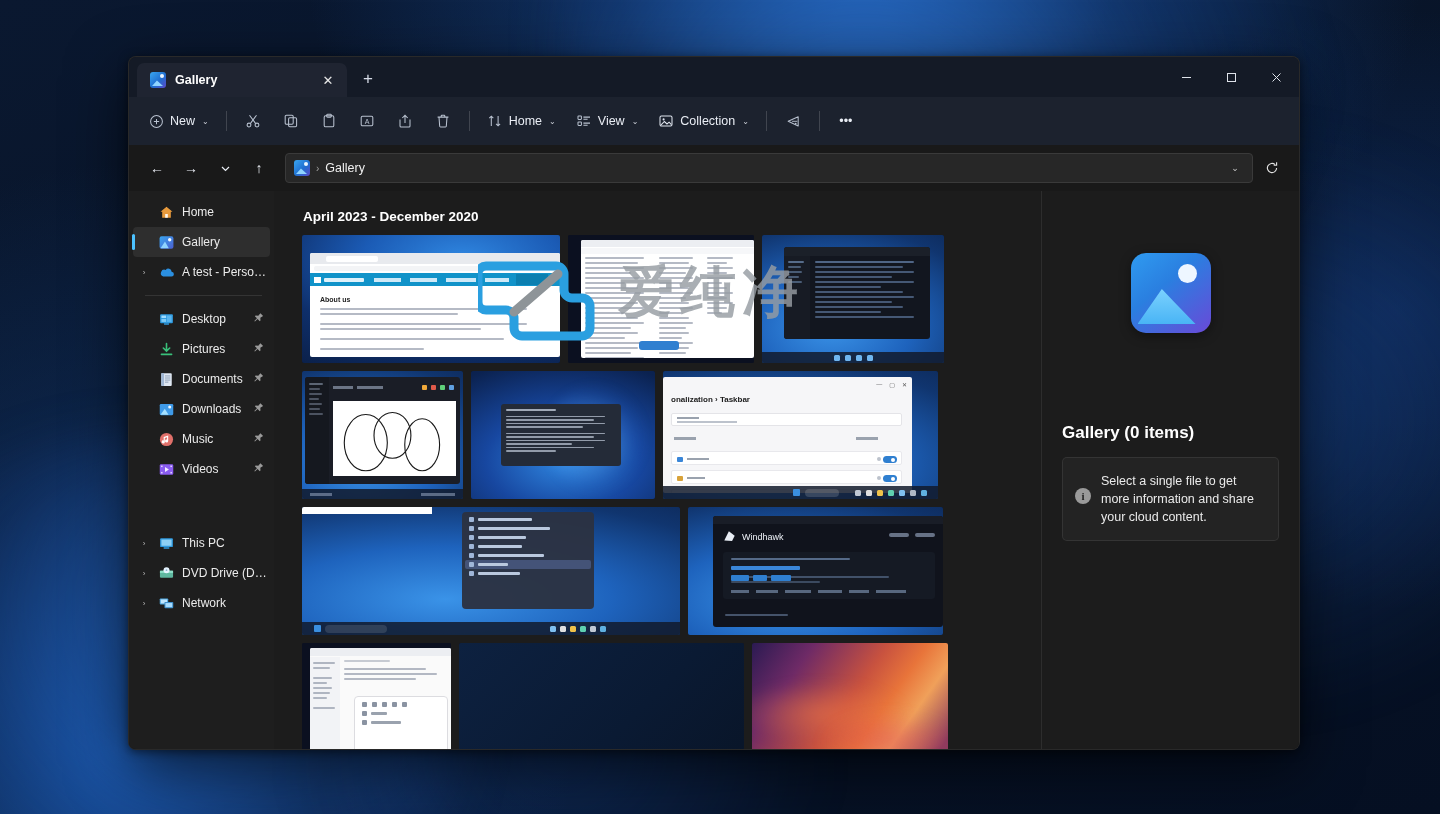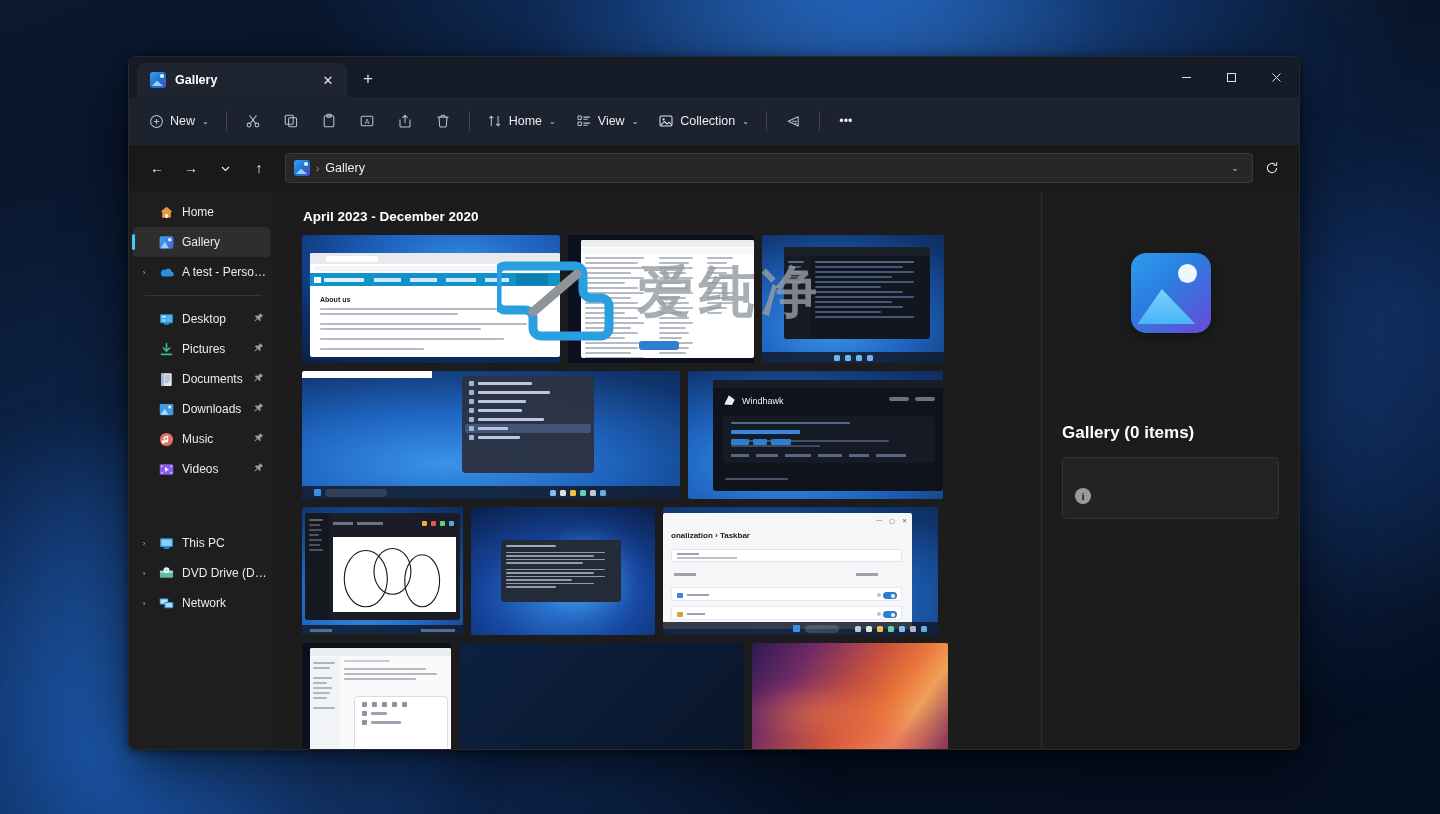--- a/index.html
+++ b/index.html
@@ -191,21 +191,21 @@
   .det-text { color: #eaeaea; font-size: 12.5px; line-height: 1.45; }
 
   
   .statusbar { height: 26px; flex: 0 0 26px; background: #1e1e1e;
     border-top: 1px solid rgba(255,255,255,0.07);
     display: flex; align-items: center; padding: 0 12px; gap: 10px; }
   .sb-text { color: #d2d2d2; font-size: 11.5px; }
   .sb-sep { color: #6a6a6a; font-size: 11px; }
 
   
-  #watermark { position: absolute; left: 497px; top: 255px; width: 370px; height: 125px;
+  #watermark { position: absolute; left: 478px; top: 255px; width: 370px; height: 125px;
     pointer-events: none; z-index: 30; }
   .wm-logo { position: absolute; left: 0; top: 5px; width: 122px; height: 82px; }
   .wm-cn { position: absolute; left: 140px; top: 0px; font-size: 56px; font-weight: 700;
     color: rgba(150,156,162,0.82); letter-spacing: 6px;
     font-family: "DejaVu Sans", sans-serif; }
   .wm-en { position: absolute; left: 143px; top: 68px; font-size: 33px; font-weight: 700;
     color: #2a9fe0; letter-spacing: 0px; font-family: "DejaVu Sans", sans-serif; }
 </style>
 </head>
 <body>
@@ -709,20 +709,134 @@
                 <div class="ln w80" style="background:rgba(140,180,235,0.42)"></div>
                 <div class="ln w60" style="background:rgba(140,180,235,0.42)"></div>
                 <div class="ln w90" style="background:rgba(140,180,235,0.42)"></div>
               </div>
             </div>
             <div class="taskbar">
               <span class="tb-dot"></span>
                 <span class="tb-dot"></span>
                 <span class="tb-dot"></span>
                 <span class="tb-dot"></span>
+            </div>
+          </div>
+        </div>
+
+        <div class="thumb-row">
+          <div class="thumb" style="width:161px">
+            <div class="sc sc-w11b"></div>
+            <div class="win-dark" style="left:3px; top:6px; right:3px; bottom:15px; background:#1a1d26;">
+              <div style="position:absolute;left:0;top:0;bottom:0;width:24px;background:#15181f;"></div>
+              <div class="lines" style="left:4px;top:6px;width:16px;">
+                <div class="ln w90" style="background:rgba(180,195,220,0.45)"></div>
+                <div class="ln w70" style="background:rgba(180,195,220,0.35)"></div>
+                <div class="ln w80" style="background:rgba(180,195,220,0.35)"></div>
+                <div class="ln w60" style="background:rgba(180,195,220,0.35)"></div>
+                <div class="ln w80" style="background:rgba(180,195,220,0.35)"></div>
+                <div class="ln w70" style="background:rgba(180,195,220,0.35)"></div>
+                <div class="ln w90" style="background:rgba(180,195,220,0.35)"></div>
+              </div>
+              <div style="position:absolute;left:28px;top:6px;right:6px;height:9px;display:flex;gap:4px;align-items:center;">
+                <span style="width:20px;height:3px;background:rgba(190,205,230,0.5)"></span>
+                <span style="width:26px;height:3px;background:rgba(190,205,230,0.5)"></span>
+                <span style="flex:1"></span>
+                <span style="width:5px;height:5px;background:#f0a93a;border-radius:1px;"></span>
+                <span style="width:5px;height:5px;background:#e05a4a;border-radius:1px;"></span>
+                <span style="width:5px;height:5px;background:#5fd07a;border-radius:1px;"></span>
+                <span style="width:5px;height:5px;background:#5fa0e0;border-radius:1px;"></span>
+              </div>
+              <div style="position:absolute;left:28px;top:24px;right:4px;bottom:8px;background:#ffffff;">
+                <svg width="100%" height="100%" viewBox="0 0 120 72" preserveAspectRatio="none">
+                  <ellipse cx="32" cy="40" rx="21" ry="27" fill="none" stroke="#1a1a1a" stroke-width="1.1"></ellipse>
+                  <ellipse cx="58" cy="33" rx="18" ry="22" fill="none" stroke="#1a1a1a" stroke-width="1.1"></ellipse>
+                  <ellipse cx="87" cy="42" rx="17" ry="25" fill="none" stroke="#1a1a1a" stroke-width="1.1"></ellipse>
+                </svg>
+              </div>
+            </div>
+            <div class="taskbar" style="height:10px;justify-content:space-between;padding:0 8px;">
+              <span style="width:22px;height:3px;background:rgba(200,215,240,0.4)"></span>
+              <span style="width:34px;height:3px;background:rgba(200,215,240,0.4)"></span>
+            </div>
+          </div>
+
+          <div class="thumb" style="width:184px">
+            <div class="sc" style="background:radial-gradient(ellipse 140% 130% at 50% 70%, #2f86e0 0%, #1747a0 30%, #0b2250 62%, #071430 100%);"></div>
+            <div style="position:absolute;left:40%;top:10%;width:55%;height:85%;background:radial-gradient(ellipse at 40% 50%, rgba(110,190,255,0.5), rgba(40,110,210,0.1) 60%, rgba(0,0,0,0) 78%);border-radius:50%;filter:blur(4px);"></div>
+            <div class="win-dark" style="left:30px; top:33px; width:120px; height:62px; background:#242b38;">
+              <div class="lines" style="left:5px;top:5px;right:5px;">
+                <div class="ln w45" style="background:rgba(215,225,240,0.7);height:1.5px;margin-bottom:2px"></div>
+                <div style="height:3px"></div>
+                <div class="ln w90" style="background:rgba(215,225,240,0.62);height:1.5px;margin-bottom:2px"></div>
+                <div class="ln w80" style="background:rgba(215,225,240,0.62);height:1.5px;margin-bottom:2px"></div>
+                <div class="ln w90" style="background:rgba(215,225,240,0.62);height:1.5px;margin-bottom:2px"></div>
+                <div class="ln w70" style="background:rgba(215,225,240,0.62);height:1.5px;margin-bottom:2px"></div>
+                <div style="height:3px"></div>
+                <div class="ln w90" style="background:rgba(215,225,240,0.62);height:1.5px;margin-bottom:2px"></div>
+                <div class="ln w80" style="background:rgba(215,225,240,0.62);height:1.5px;margin-bottom:2px"></div>
+                <div class="ln w90" style="background:rgba(215,225,240,0.62);height:1.5px;margin-bottom:2px"></div>
+                <div class="ln w60" style="background:rgba(215,225,240,0.62);height:1.5px;margin-bottom:2px"></div>
+                <div class="ln w80" style="background:rgba(215,225,240,0.62);height:1.5px;margin-bottom:2px"></div>
+                <div class="ln w45" style="background:rgba(215,225,240,0.62);height:1.5px;margin-bottom:2px"></div>
+              </div>
+            </div>
+          </div>
+
+          <div class="thumb" style="width:275px">
+            <div class="sc sc-w11b"></div>
+            <div class="win-panel" style="left:0; top:6px; right:26px; bottom:6px; background:#f6f6f8;">
+              <div style="position:absolute;right:5px;top:4px;display:flex;gap:7px;color:#555;font-size:6px;">
+                <span>—</span>
+                  <span>▢</span>
+                  <span>✕</span>
+              </div>
+              <div style="position:absolute;left:8px;top:18px;font-size:8px;font-weight:700;color:#1a1a1a;font-family:'Liberation Sans',sans-serif;">onalization › Taskbar</div>
+              <div style="position:absolute;left:8px;right:10px;top:36px;height:13px;background:#ffffff;border-radius:2px;border:1px solid #e4e4e8;">
+                <div style="position:absolute;left:5px;top:2.5px;width:22px;height:2.5px;background:#9aa2ae;"></div>
+                <div style="position:absolute;left:5px;top:7px;width:60px;height:2px;background:#bcc2cc;"></div>
+              </div>
+              <div style="position:absolute;left:8px;right:10px;top:56px;height:12px;">
+                <span style="position:absolute;left:3px;top:4px;width:22px;height:2.5px;background:#9aa2ae;"></span>
+                <span style="position:absolute;right:24px;top:4px;width:22px;height:2.5px;background:#9aa2ae;"></span>
+              </div>
+              <div style="position:absolute;left:8px;right:10px;top:74px;height:14px;background:#fff;border-radius:2px;border:1px solid #e8e8ec;">
+                <span style="position:absolute;left:5px;top:4.5px;width:6px;height:5px;background:#3a86d8;border-radius:1px;"></span>
+                <span style="position:absolute;left:15px;top:5.5px;width:22px;height:2.5px;background:#9aa2ae;"></span>
+                <span style="position:absolute;right:20px;top:5px;width:4px;height:4px;border-radius:50%;background:#bcc2cc;"></span>
+                <span style="position:absolute;right:4px;top:4px;width:14px;height:7px;border-radius:4px;background:#2f7fd0;"></span>
+                <span style="position:absolute;right:6px;top:5.5px;width:4px;height:4px;border-radius:50%;background:#fff;"></span>
+              </div>
+              <div style="position:absolute;left:8px;right:10px;top:93px;height:14px;background:#fff;border-radius:2px;border:1px solid #e8e8ec;">
+                <span style="position:absolute;left:5px;top:4.5px;width:6px;height:5px;background:#d8a23a;border-radius:1px;"></span>
+                <span style="position:absolute;left:15px;top:5.5px;width:18px;height:2.5px;background:#9aa2ae;"></span>
+                <span style="position:absolute;right:20px;top:5px;width:4px;height:4px;border-radius:50%;background:#bcc2cc;"></span>
+                <span style="position:absolute;right:4px;top:4px;width:14px;height:7px;border-radius:4px;background:#2f7fd0;"></span>
+                <span style="position:absolute;right:6px;top:5.5px;width:4px;height:4px;border-radius:50%;background:#fff;"></span>
+              </div>
+              <div style="position:absolute;left:8px;right:10px;top:112px;height:14px;background:#fff;border-radius:2px;border:1px solid #e8e8ec;">
+                
+                
+                
+                
+                
+              </div>
+            </div>
+            <div class="taskbar" style="height:13px; justify-content:flex-start; padding-left:130px; gap:5px;">
+              <span style="width:7px;height:7px;background:#3a8fe0;border-radius:1px;"></span>
+              <span style="width:34px;height:8px;background:rgba(255,255,255,0.15);border-radius:4px;"></span>
+              <span style="flex:1"></span>
+              <span class="tb-dot" style="background:#c0c8d4"></span>
+              <span class="tb-dot" style="background:#e0e0e0"></span>
+              <span class="tb-dot" style="background:#f0c24a"></span>
+              <span class="tb-dot" style="background:#5fd0b0"></span>
+              <span class="tb-dot" style="background:#7fc0f0"></span>
+              <span class="tb-dot" style="background:#b0b8c4"></span>
+              <span class="tb-dot" style="background:#5fb0e0"></span>
+              <span style="width:6px"></span>
             </div>
           </div>
         </div>
 
         <div class="thumb-row">
           <div class="thumb" style="width:378px">
             <div class="sc sc-w11b"></div>
             <div style="position:absolute;left:0;top:0;width:130px;height:7px;background:#fff;"></div>
             <div class="ctx-menu" style="left:160px; top:5px; width:132px; height:97px;">
               <div class="ctx-row">
@@ -804,134 +918,20 @@
                 </div>
               </div>
               <div class="lines" style="left:12px;bottom:8px;width:70px;">
                 <div class="ln w90" style="background:rgba(150,180,225,0.4)"></div>
               </div>
             </div>
           </div>
         </div>
 
         <div class="thumb-row">
-          <div class="thumb" style="width:161px">
-            <div class="sc sc-w11b"></div>
-            <div class="win-dark" style="left:3px; top:6px; right:3px; bottom:15px; background:#1a1d26;">
-              <div style="position:absolute;left:0;top:0;bottom:0;width:24px;background:#15181f;"></div>
-              <div class="lines" style="left:4px;top:6px;width:16px;">
-                <div class="ln w90" style="background:rgba(180,195,220,0.45)"></div>
-                <div class="ln w70" style="background:rgba(180,195,220,0.35)"></div>
-                <div class="ln w80" style="background:rgba(180,195,220,0.35)"></div>
-                <div class="ln w60" style="background:rgba(180,195,220,0.35)"></div>
-                <div class="ln w80" style="background:rgba(180,195,220,0.35)"></div>
-                <div class="ln w70" style="background:rgba(180,195,220,0.35)"></div>
-                <div class="ln w90" style="background:rgba(180,195,220,0.35)"></div>
-              </div>
-              <div style="position:absolute;left:28px;top:6px;right:6px;height:9px;display:flex;gap:4px;align-items:center;">
-                <span style="width:20px;height:3px;background:rgba(190,205,230,0.5)"></span>
-                <span style="width:26px;height:3px;background:rgba(190,205,230,0.5)"></span>
-                <span style="flex:1"></span>
-                <span style="width:5px;height:5px;background:#f0a93a;border-radius:1px;"></span>
-                <span style="width:5px;height:5px;background:#e05a4a;border-radius:1px;"></span>
-                <span style="width:5px;height:5px;background:#5fd07a;border-radius:1px;"></span>
-                <span style="width:5px;height:5px;background:#5fa0e0;border-radius:1px;"></span>
-              </div>
-              <div style="position:absolute;left:28px;top:24px;right:4px;bottom:8px;background:#ffffff;">
-                <svg width="100%" height="100%" viewBox="0 0 120 72" preserveAspectRatio="none">
-                  <ellipse cx="32" cy="40" rx="21" ry="27" fill="none" stroke="#1a1a1a" stroke-width="1.1"></ellipse>
-                  <ellipse cx="58" cy="33" rx="18" ry="22" fill="none" stroke="#1a1a1a" stroke-width="1.1"></ellipse>
-                  <ellipse cx="87" cy="42" rx="17" ry="25" fill="none" stroke="#1a1a1a" stroke-width="1.1"></ellipse>
-                </svg>
-              </div>
-            </div>
-            <div class="taskbar" style="height:10px;justify-content:space-between;padding:0 8px;">
-              <span style="width:22px;height:3px;background:rgba(200,215,240,0.4)"></span>
-              <span style="width:34px;height:3px;background:rgba(200,215,240,0.4)"></span>
-            </div>
-          </div>
-
-          <div class="thumb" style="width:184px">
-            <div class="sc" style="background:radial-gradient(ellipse 140% 130% at 50% 70%, #2f86e0 0%, #1747a0 30%, #0b2250 62%, #071430 100%);"></div>
-            <div style="position:absolute;left:40%;top:10%;width:55%;height:85%;background:radial-gradient(ellipse at 40% 50%, rgba(110,190,255,0.5), rgba(40,110,210,0.1) 60%, rgba(0,0,0,0) 78%);border-radius:50%;filter:blur(4px);"></div>
-            <div class="win-dark" style="left:30px; top:33px; width:120px; height:62px; background:#242b38;">
-              <div class="lines" style="left:5px;top:5px;right:5px;">
-                <div class="ln w45" style="background:rgba(215,225,240,0.7);height:1.5px;margin-bottom:2px"></div>
-                <div style="height:3px"></div>
-                <div class="ln w90" style="background:rgba(215,225,240,0.62);height:1.5px;margin-bottom:2px"></div>
-                <div class="ln w80" style="background:rgba(215,225,240,0.62);height:1.5px;margin-bottom:2px"></div>
-                <div class="ln w90" style="background:rgba(215,225,240,0.62);height:1.5px;margin-bottom:2px"></div>
-                <div class="ln w70" style="background:rgba(215,225,240,0.62);height:1.5px;margin-bottom:2px"></div>
-                <div style="height:3px"></div>
-                <div class="ln w90" style="background:rgba(215,225,240,0.62);height:1.5px;margin-bottom:2px"></div>
-                <div class="ln w80" style="background:rgba(215,225,240,0.62);height:1.5px;margin-bottom:2px"></div>
-                <div class="ln w90" style="background:rgba(215,225,240,0.62);height:1.5px;margin-bottom:2px"></div>
-                <div class="ln w60" style="background:rgba(215,225,240,0.62);height:1.5px;margin-bottom:2px"></div>
-                <div class="ln w80" style="background:rgba(215,225,240,0.62);height:1.5px;margin-bottom:2px"></div>
-                <div class="ln w45" style="background:rgba(215,225,240,0.62);height:1.5px;margin-bottom:2px"></div>
-              </div>
-            </div>
-          </div>
-
-          <div class="thumb" style="width:275px">
-            <div class="sc sc-w11b"></div>
-            <div class="win-panel" style="left:0; top:6px; right:26px; bottom:6px; background:#f6f6f8;">
-              <div style="position:absolute;right:5px;top:4px;display:flex;gap:7px;color:#555;font-size:6px;">
-                <span>—</span>
-                  <span>▢</span>
-                  <span>✕</span>
-              </div>
-              <div style="position:absolute;left:8px;top:18px;font-size:8px;font-weight:700;color:#1a1a1a;font-family:'Liberation Sans',sans-serif;">onalization › Taskbar</div>
-              <div style="position:absolute;left:8px;right:10px;top:36px;height:13px;background:#ffffff;border-radius:2px;border:1px solid #e4e4e8;">
-                <div style="position:absolute;left:5px;top:2.5px;width:22px;height:2.5px;background:#9aa2ae;"></div>
-                <div style="position:absolute;left:5px;top:7px;width:60px;height:2px;background:#bcc2cc;"></div>
-              </div>
-              <div style="position:absolute;left:8px;right:10px;top:56px;height:12px;">
-                <span style="position:absolute;left:3px;top:4px;width:22px;height:2.5px;background:#9aa2ae;"></span>
-                <span style="position:absolute;right:24px;top:4px;width:22px;height:2.5px;background:#9aa2ae;"></span>
-              </div>
-              <div style="position:absolute;left:8px;right:10px;top:74px;height:14px;background:#fff;border-radius:2px;border:1px solid #e8e8ec;">
-                <span style="position:absolute;left:5px;top:4.5px;width:6px;height:5px;background:#3a86d8;border-radius:1px;"></span>
-                <span style="position:absolute;left:15px;top:5.5px;width:22px;height:2.5px;background:#9aa2ae;"></span>
-                <span style="position:absolute;right:20px;top:5px;width:4px;height:4px;border-radius:50%;background:#bcc2cc;"></span>
-                <span style="position:absolute;right:4px;top:4px;width:14px;height:7px;border-radius:4px;background:#2f7fd0;"></span>
-                <span style="position:absolute;right:6px;top:5.5px;width:4px;height:4px;border-radius:50%;background:#fff;"></span>
-              </div>
-              <div style="position:absolute;left:8px;right:10px;top:93px;height:14px;background:#fff;border-radius:2px;border:1px solid #e8e8ec;">
-                <span style="position:absolute;left:5px;top:4.5px;width:6px;height:5px;background:#d8a23a;border-radius:1px;"></span>
-                <span style="position:absolute;left:15px;top:5.5px;width:18px;height:2.5px;background:#9aa2ae;"></span>
-                <span style="position:absolute;right:20px;top:5px;width:4px;height:4px;border-radius:50%;background:#bcc2cc;"></span>
-                <span style="position:absolute;right:4px;top:4px;width:14px;height:7px;border-radius:4px;background:#2f7fd0;"></span>
-                <span style="position:absolute;right:6px;top:5.5px;width:4px;height:4px;border-radius:50%;background:#fff;"></span>
-              </div>
-              <div style="position:absolute;left:8px;right:10px;top:112px;height:14px;background:#fff;border-radius:2px;border:1px solid #e8e8ec;">
-                
-                
-                
-                
-                
-              </div>
-            </div>
-            <div class="taskbar" style="height:13px; justify-content:flex-start; padding-left:130px; gap:5px;">
-              <span style="width:7px;height:7px;background:#3a8fe0;border-radius:1px;"></span>
-              <span style="width:34px;height:8px;background:rgba(255,255,255,0.15);border-radius:4px;"></span>
-              <span style="flex:1"></span>
-              <span class="tb-dot" style="background:#c0c8d4"></span>
-              <span class="tb-dot" style="background:#e0e0e0"></span>
-              <span class="tb-dot" style="background:#f0c24a"></span>
-              <span class="tb-dot" style="background:#5fd0b0"></span>
-              <span class="tb-dot" style="background:#7fc0f0"></span>
-              <span class="tb-dot" style="background:#b0b8c4"></span>
-              <span class="tb-dot" style="background:#5fb0e0"></span>
-              <span style="width:6px"></span>
-            </div>
-          </div>
-        </div>
-
-        <div class="thumb-row">
           <div class="thumb" style="width:149px">
             <div class="sc" style="background:#0b1020"></div>
             <div class="win-panel" style="left:8px; top:5px; right:0; bottom:0; background:#fafafa;">
               <div style="position:absolute;left:0;right:0;top:0;height:8px;background:#eceef2;"></div>
               <div style="position:absolute;left:0;top:9px;bottom:0;width:30px;background:#f2f3f6;"></div>
               <div class="lines" style="left:3px;top:14px;width:24px;">
                 <div class="ln w90"></div>
                   <div class="ln w70"></div>
                 <div style="height:5px"></div>
                 <div class="ln w80"></div>
@@ -986,20 +986,21 @@
     </div>
 
     <div class="details">
       <div class="gal-bigicon">
         <span class="moon"></span>
         <span class="mount"></span>
       </div>
       <div class="det-title">Gallery (0 items)</div>
       <div class="det-card">
         <span class="info-ico">i</span>
+        <span class="det-text">Select a single file to get more information and share your cloud content.</span>
       </div>
     </div>
   </div>
 
 </div>
 
 <div id="watermark">
   <svg class="wm-logo" viewBox="0 0 122 82">
     <path d="M8 6 H78 a8 8 0 0 1 8 8 V30 a8 8 0 0 0 8 8 h10 a8 8 0 0 1 8 8 v22 a8 8 0 0 1 -8 8 H44 a8 8 0 0 1 -8 -8 V58 a8 8 0 0 0 -8 -8 H8 a8 8 0 0 1 -8 -8 V14 a8 8 0 0 1 8 -8 Z" fill="none" stroke="#2a9fe0" stroke-width="9" stroke-linejoin="round"></path>
     <path d="M36 52 L80 14" stroke="#8e9498" stroke-width="9" stroke-linecap="round"></path>

